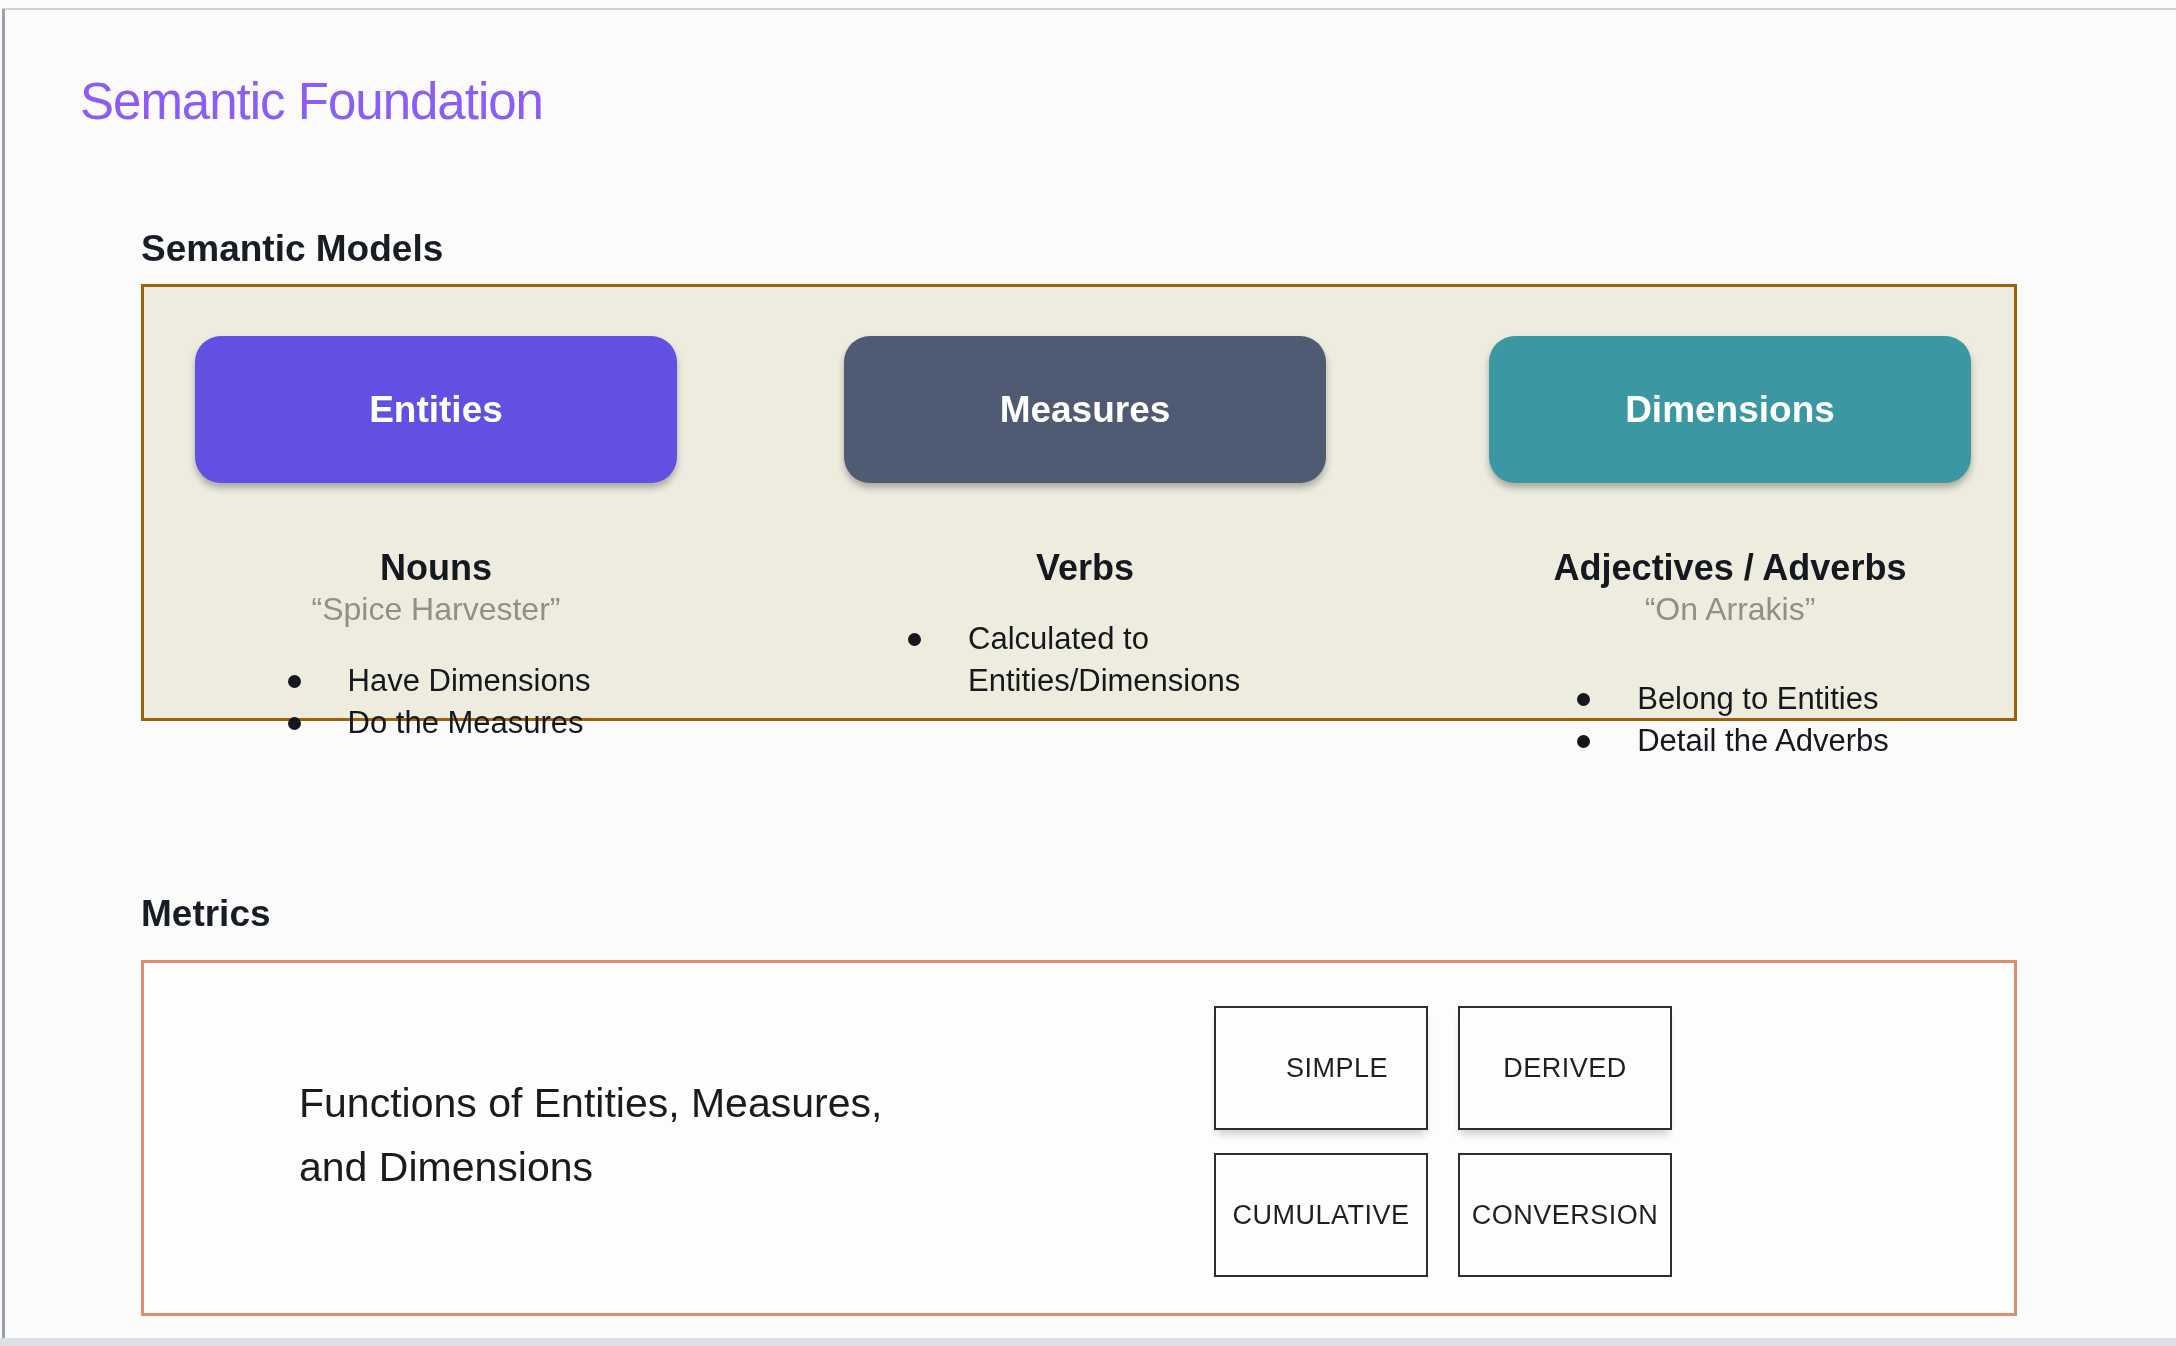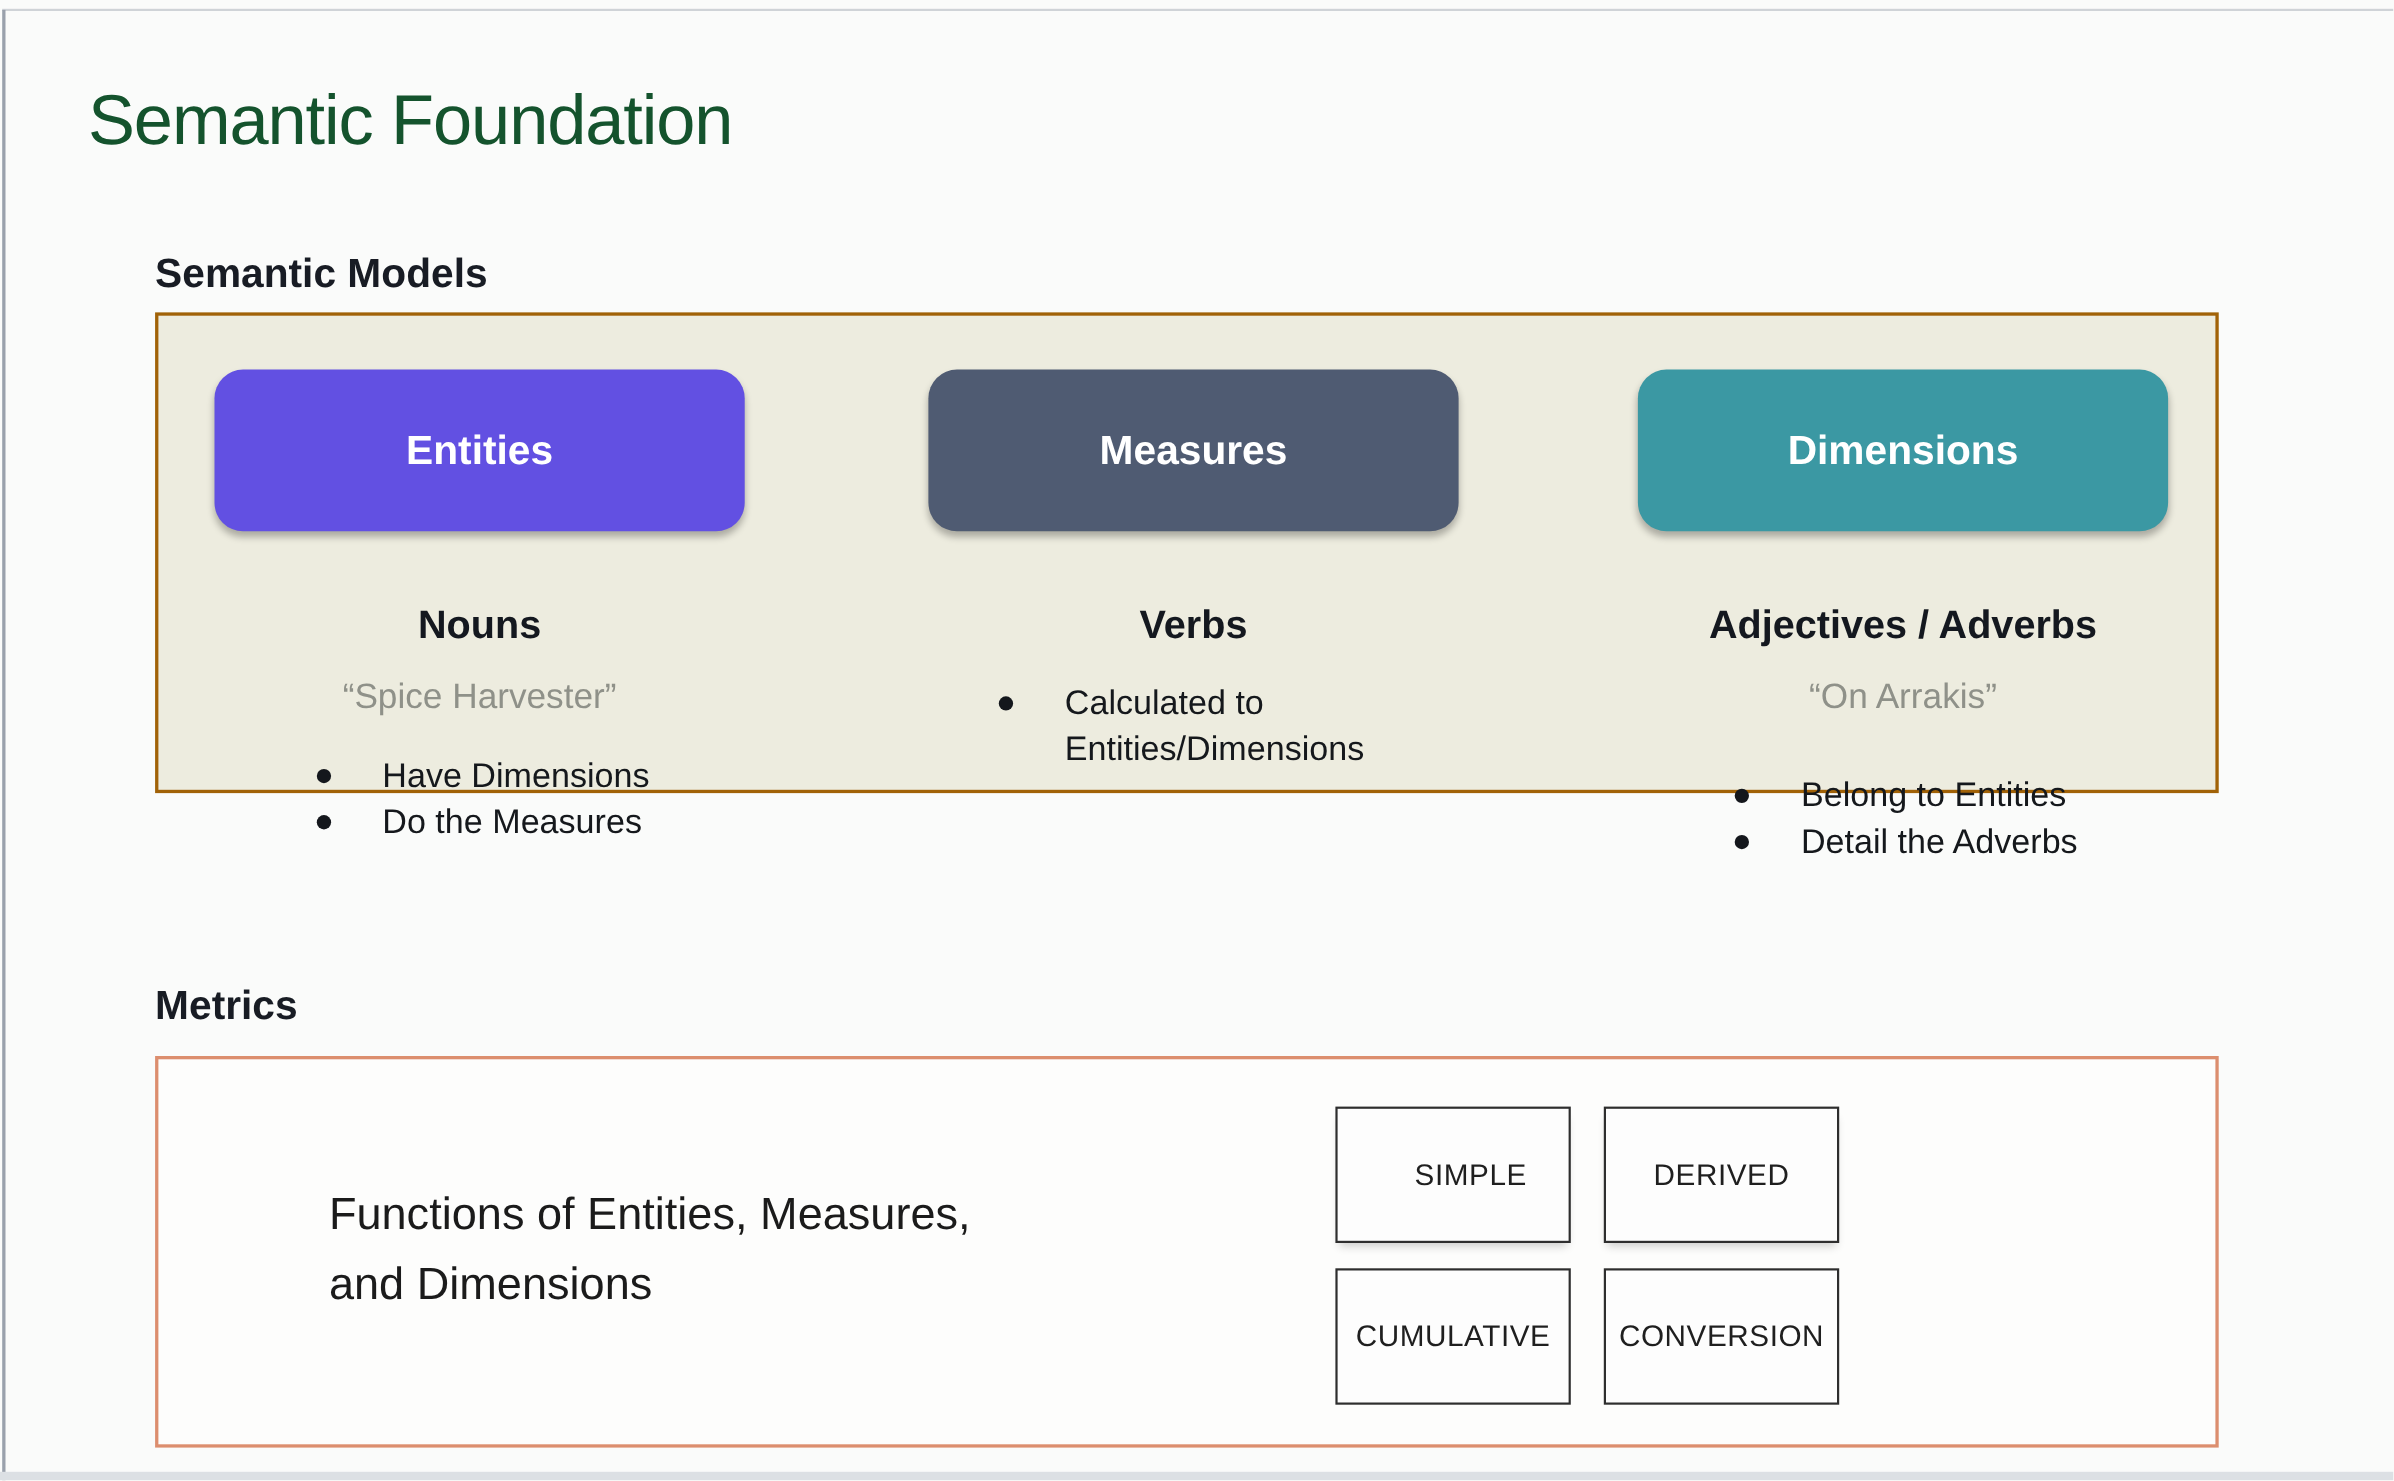--- a/index.html
+++ b/index.html
@@ -7,21 +7,21 @@
     position:relative;width:2176px;height:1346px;overflow:hidden;
     background:#fafbfa;font-family:"Liberation Sans",sans-serif;color:#1c2027;
   }
   
   .frame-top{position:absolute;left:2px;top:8px;right:0;height:2px;background:#cfd3d7;}
   .frame-left{position:absolute;left:2px;top:9px;bottom:0;width:3px;background:#9aa1ac;}
   .frame-bottom{position:absolute;left:0;right:0;bottom:0;height:8px;background:#dce0e4;}
 
   .title{
     position:absolute;left:80px;top:72px;margin:0;
-    font-size:64px;font-weight:400;letter-spacing:-1px;color:#14532d;
+    font-size:51px;font-weight:400;letter-spacing:-1px;color:#8b5cf6;
   }
 
   .section-heading{
     position:absolute;left:141px;width:1876px;
     font-size:37px;font-weight:700;color:#181c24;
   }
   .sm-heading{top:228px;}
   .metrics-heading{top:893px;}
 
   .sm-box{
@@ -36,21 +36,21 @@
   }
   .pill-0{left:51px;}
   .pill-1{left:700px;}
   .pill-2{left:1345px;}
 
   .col{position:absolute;top:261px;width:560px;text-align:center;}
   .col-0{left:12px;}
   .col-1{left:661px;}
   .col-2{left:1306px;}
   .role{font-size:36px;font-weight:700;color:#14181f;line-height:40px;}
-  .example{font-size:32px;color:#8f9189;line-height:42px;margin-top:24px;}
+  .example{font-size:32px;color:#8f9189;line-height:42px;}
   .bullets{
     display:inline-block;text-align:left;list-style:none;
     margin:30px 0 0;padding:0;
   }
   .col-2 .bullets{margin-top:48px;}
   .bullets li{
     position:relative;padding-left:66px;font-size:31px;line-height:42px;color:#15181c;
   }
   .bullets li::before{
     content:"";position:absolute;left:6px;top:15px;width:13px;height:13px;

